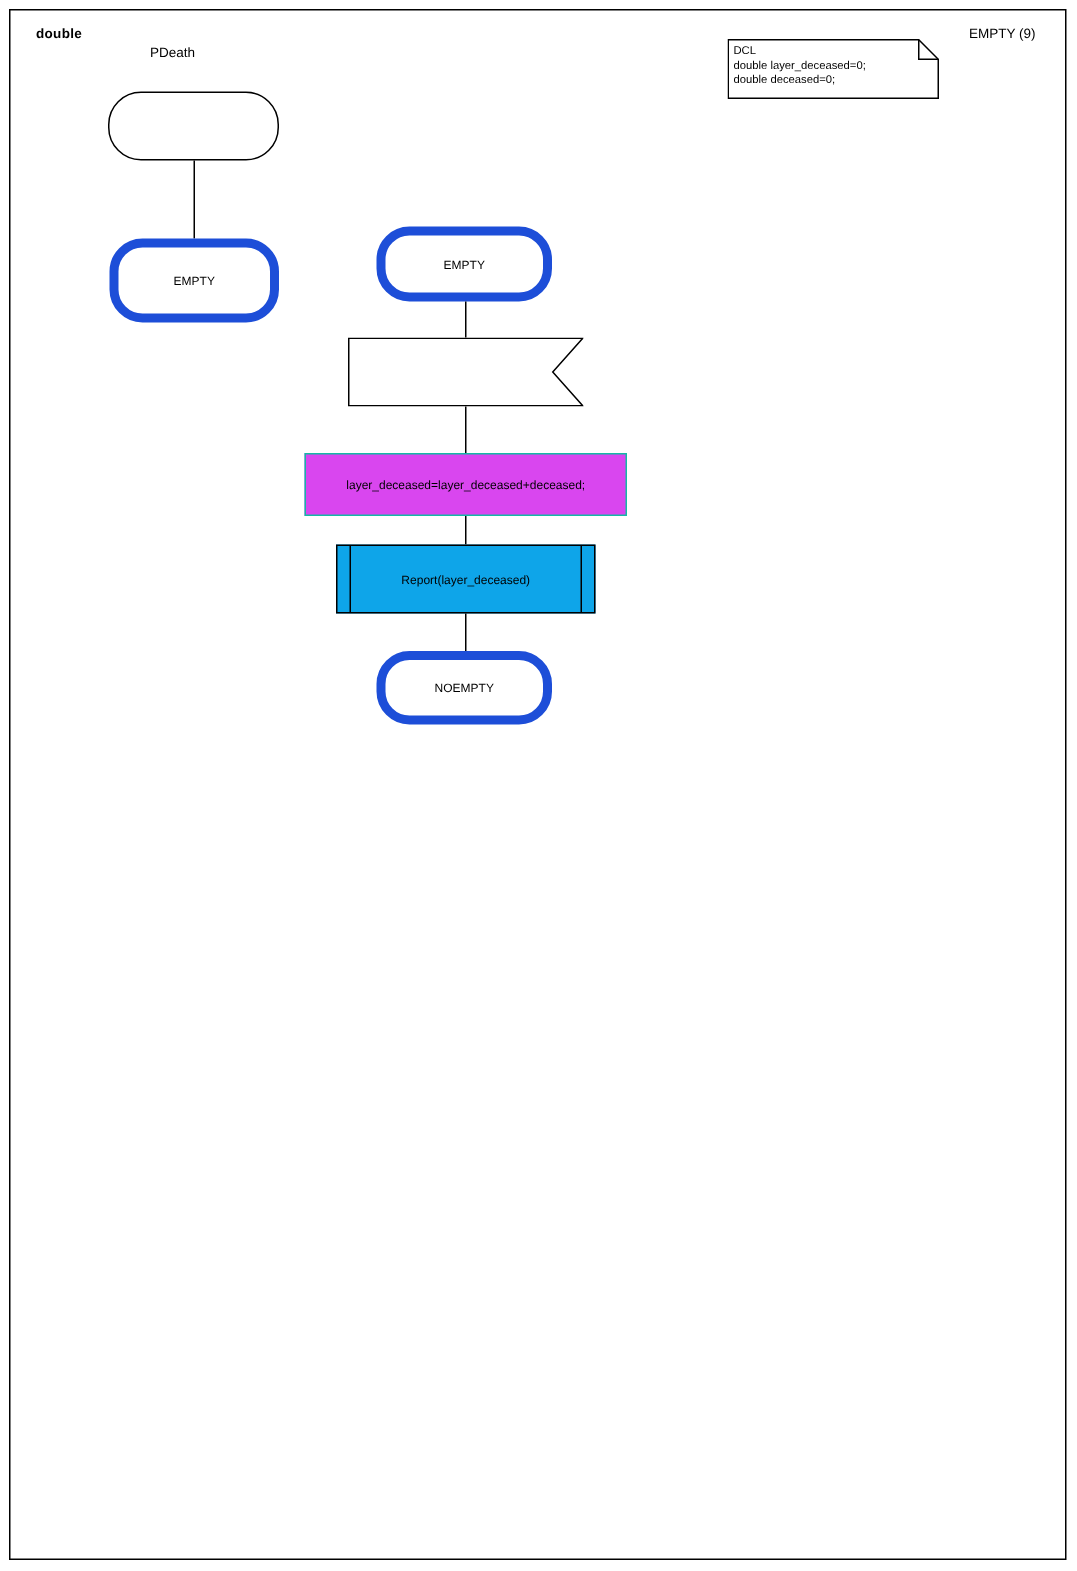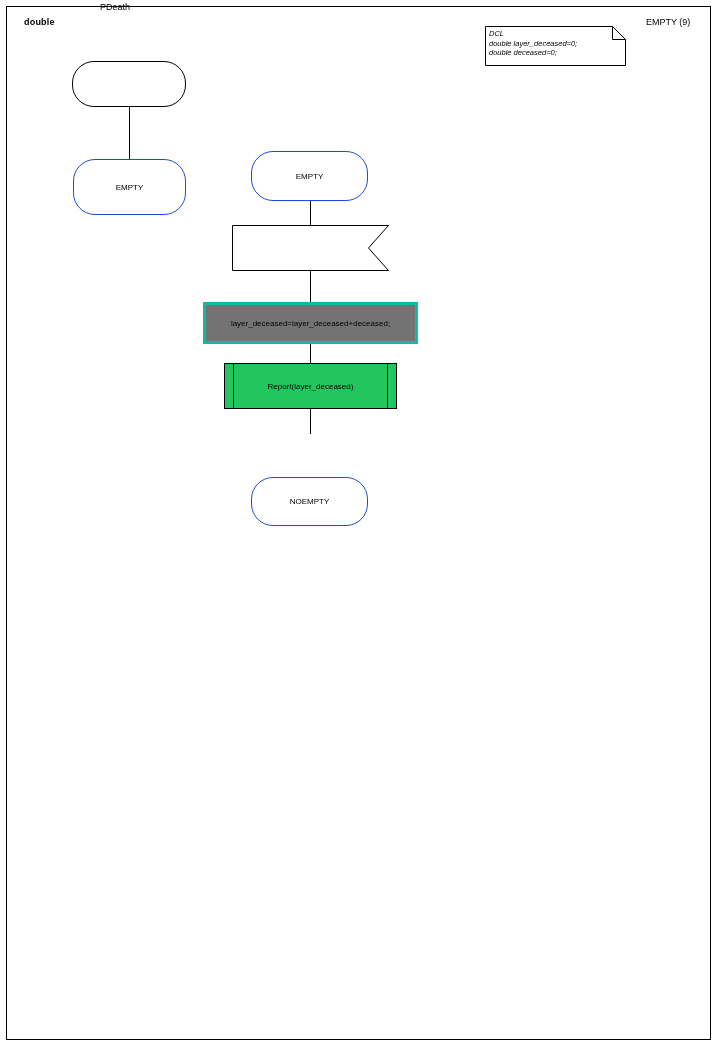--- a/index.html
+++ b/index.html
@@ -31,21 +31,21 @@
     left: 24px;
     top: 17px;
     font-size: 9px;
     font-weight: bold;
     color: #000000;
     letter-spacing: 0.2px;
   }
   .hdr-name {
     position: absolute;
     left: 86px;
-    top: 2px;
+    top: 30px;
     font-size: 9px;
     color: #000000;
     padding-left: 14px;
   }
   .hdr-page {
     position: absolute;
     left: 646px;
     top: 17px;
     font-size: 9px;
     color: #000000;
@@ -65,51 +65,50 @@
     top: 0;
   }
   .dcl-text {
     position: absolute;
     left: 4px;
     top: 3px;
     font-size: 7.5px;
     line-height: 9.5px;
     color: #000000;
     white-space: pre;
-    font-style: italic;
   }
 
   
   .shape {
     position: absolute;
     box-sizing: border-box;
     display: flex;
     align-items: center;
     justify-content: center;
     font-size: 8px;
     color: #000000;
     text-align: center;
   }
   .start-shape {
     border: 1px solid #000000;
     border-radius: 22px;
     background: #ffffff;
   }
   .state-shape {
-    border: 1px solid #1d4ed8;
+    border: 6px solid #1d4ed8;
     border-radius: 22px;
     background: #ffffff;
   }
   .task-shape {
-    border: 3px solid #14b8a6;
-    background: #737373;
+    border: 1px solid #14b8a6;
+    background: #d946ef;
   }
   .proc-shape {
     border: 1px solid #000000;
-    background: #22c55e;
+    background: #0ea5e9;
   }
   .proc-shape:before,
   .proc-shape:after {
     content: "";
     position: absolute;
     top: 0;
     bottom: 0;
     width: 0;
     border-left: 1px solid #000000;
   }
@@ -183,15 +182,15 @@
   <div class="vline" style="left:310px; top:271px; height:31px;"></div>
 
   <div class="shape task-shape" style="left:203px; top:302px; width:215px; height:42px;">layer_deceased=layer_deceased+deceased;</div>
 
   <div class="vline" style="left:310px; top:344px; height:19px;"></div>
 
   <div class="shape proc-shape" style="left:224px; top:363px; width:173px; height:46px;">Report(layer_deceased)</div>
 
   <div class="vline" style="left:310px; top:409px; height:25px;"></div>
 
-  <div class="shape state-shape" style="left:251px; top:434px; width:117px; height:49px;margin-top:43px;">NOEMPTY</div>
+  <div class="shape state-shape" style="left:251px; top:434px; width:117px; height:49px;">NOEMPTY</div>
 
 </div>
 
 </body></html>

